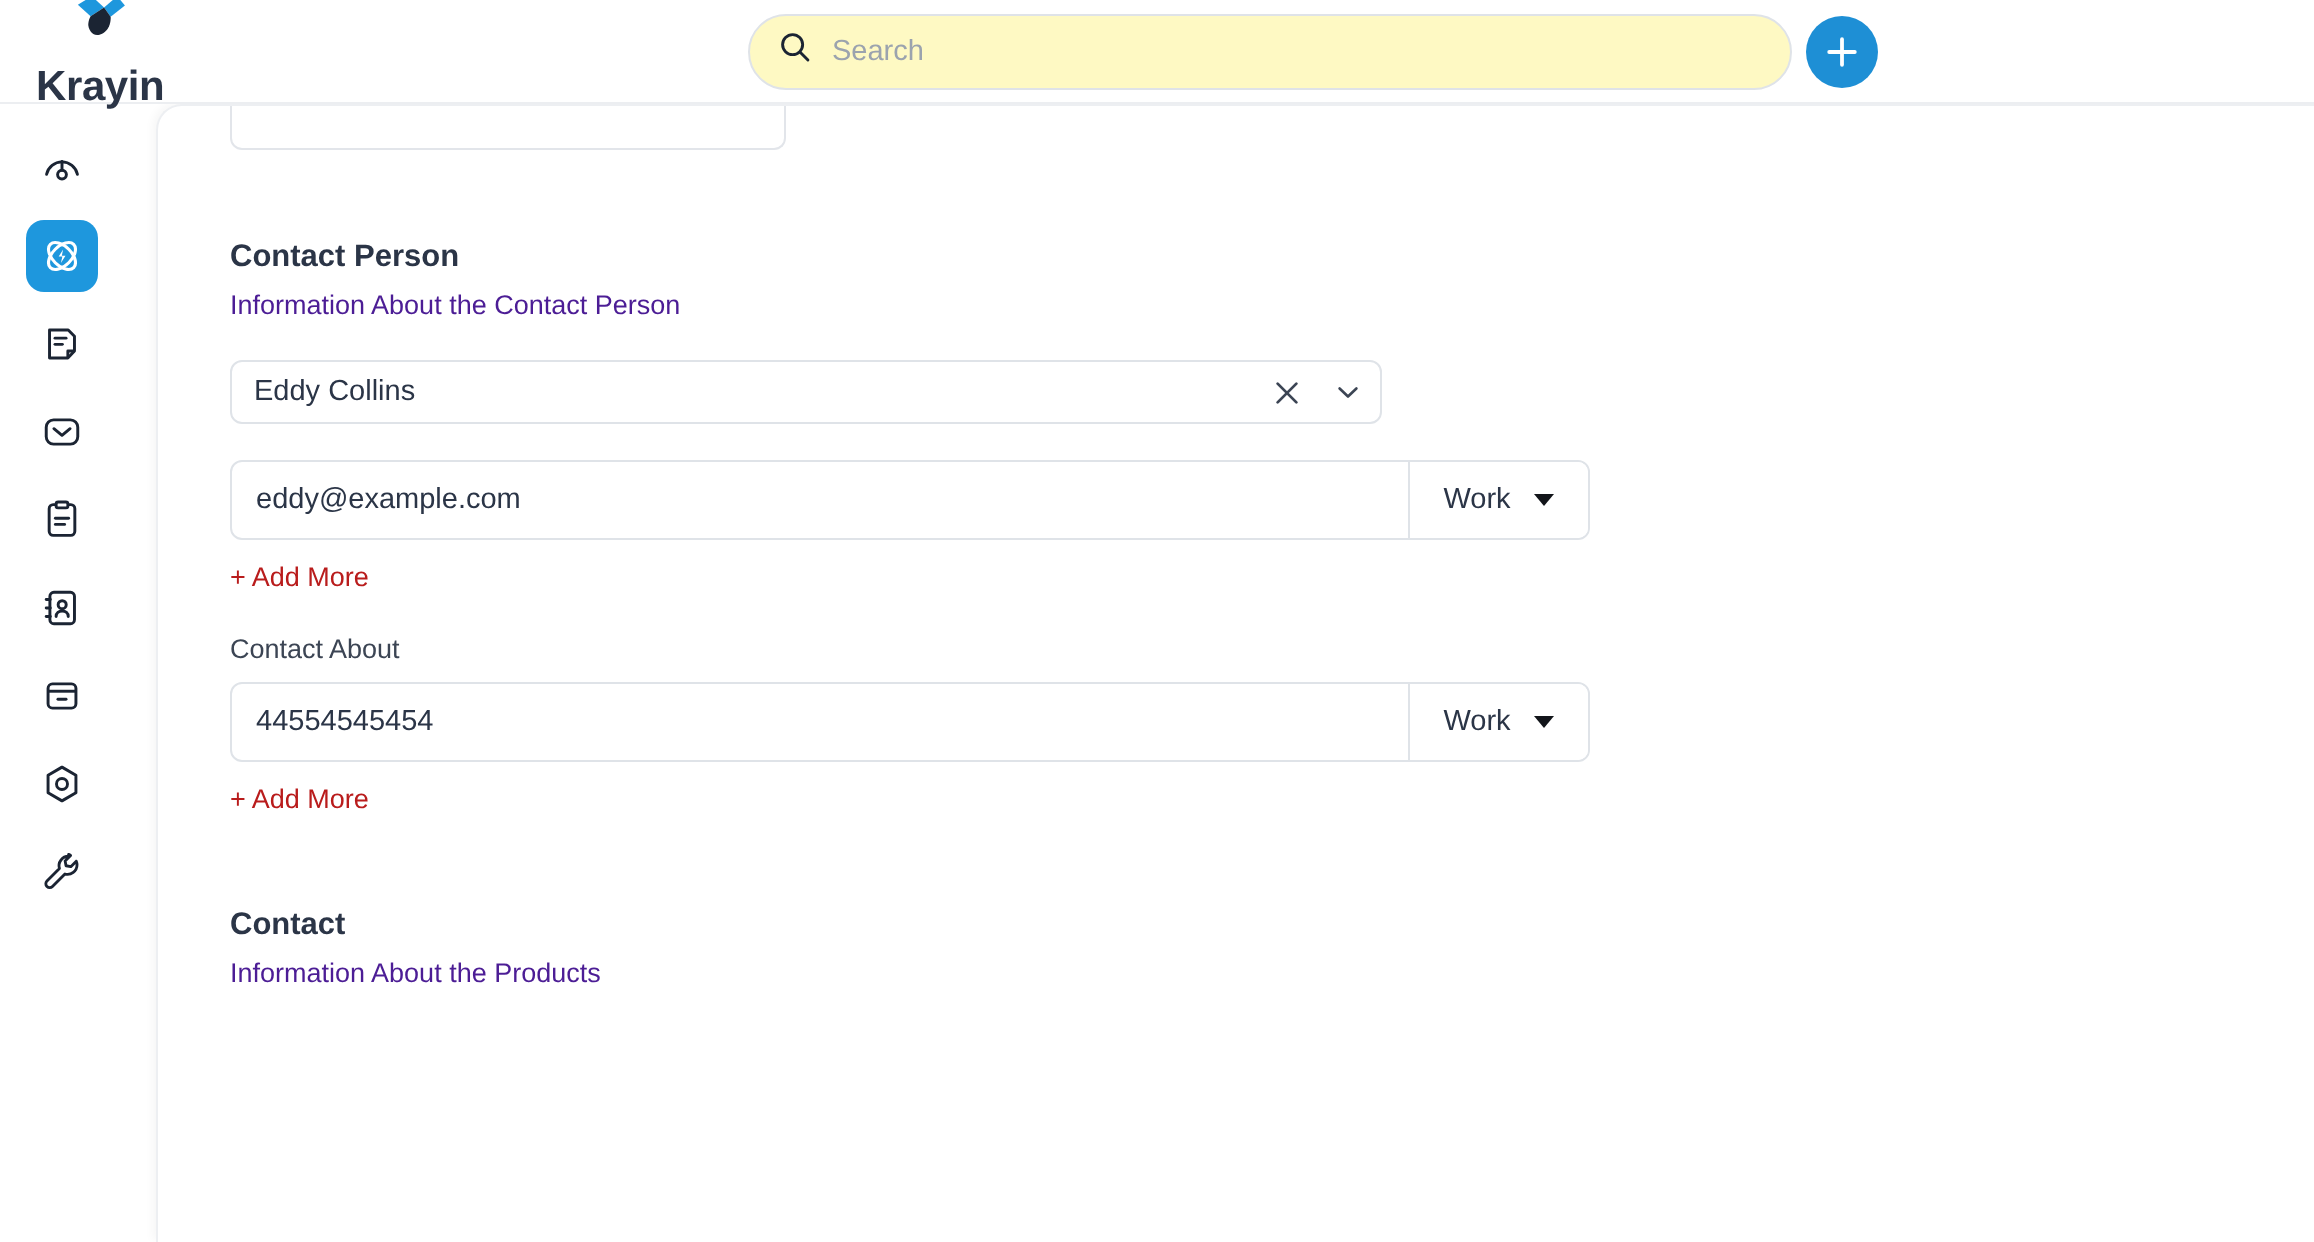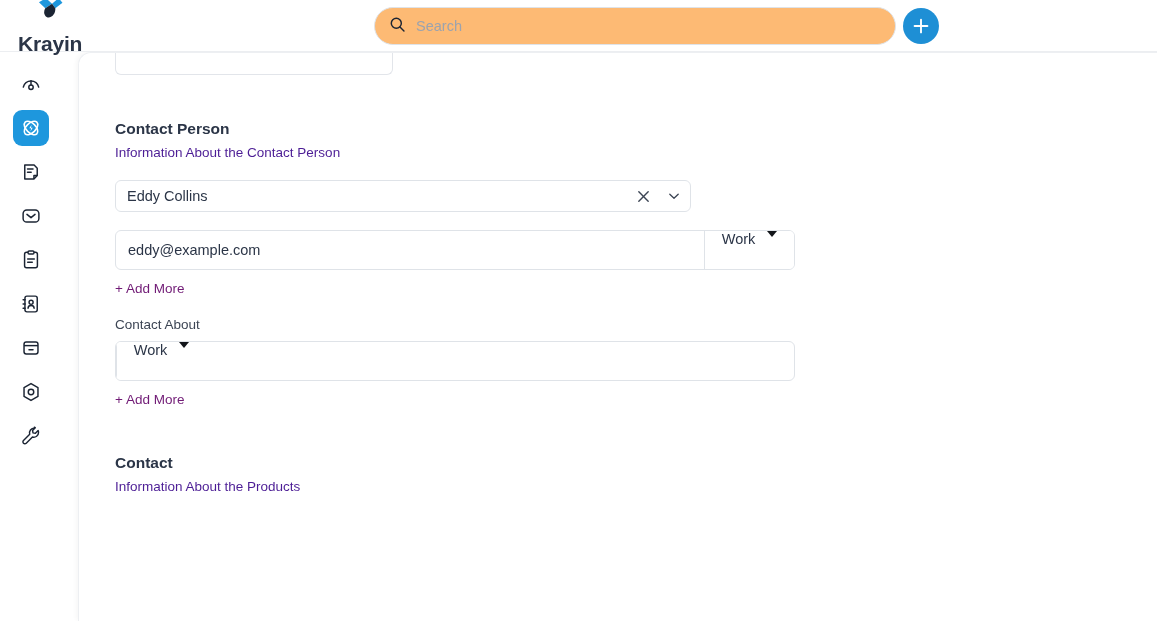--- a/index.html
+++ b/index.html
@@ -30,21 +30,21 @@
     font-size: 21px; font-weight: 700; color: #2b3547;
     letter-spacing: -0.2px;
   }
   .search-wrap {
     position: absolute; left: 374px; top: 7px;
     width: 522px; height: 38px;
   }
   .search-box {
     width: 100%; height: 100%;
     border: 1px solid #dfe3e8; border-radius: 19px;
-    background: #fdba74;
+    background: #fef9c3;
     display: flex; align-items: center;
     padding: 0 14px;
   }
   .search-icon { width: 17px; height: 17px; flex: 0 0 auto; margin-right: 10px; }
   .search-input {
     border: none; outline: none; background: transparent;
     font-family: "Liberation Sans", sans-serif;
     font-size: 14.5px; color: #2b3547;
     flex: 1 1 auto; height: 100%;
   }
@@ -156,39 +156,39 @@
   .group-input {
     flex: 1 1 auto; border: none; outline: none;
     background: transparent;
     font-family: "Liberation Sans", sans-serif;
     font-size: 14.5px; color: #2b3547;
     padding: 0 12px;
   }
   .group-select {
     flex: 0 0 90px;
     border-left: 1px solid #dfe3e8;
-    display: flex; align-items: flex-start; justify-content: center;
+    display: flex; align-items: center; justify-content: center;
     gap: 12px;
     cursor: pointer;
     background: #fff;
   }
   .group-select-label {
     font-size: 14.5px; color: #2b3547;
   }
   .tri-down {
     width: 0; height: 0;
     border-left: 5px solid transparent;
     border-right: 5px solid transparent;
     border-top: 6px solid #12151a;
   }
 
   .addmore {
     display: inline-block;
     margin-top: 10px;
-    font-size: 13.5px; color: #701a75;
+    font-size: 13.5px; color: #b91c1c;
     cursor: pointer; text-decoration: none;
     line-height: 18px;
   }
 </style>
 </head>
 <body>
 
 <div class="header">
 
   <div class="brand">
@@ -351,20 +351,21 @@
             <span class="group-select-label">Work</span>
             <span class="tri-down"></span>
           </div>
         </div>
         <a class="addmore">+ Add More</a>
       </div>
 
       <div class="field">
         <span class="field-label">Contact About</span>
         <div class="group">
+          <input class="group-input" type="text" value="44554545454" style="">
           <div class="group-select">
             <span class="group-select-label">Work</span>
             <span class="tri-down"></span>
           </div>
         </div>
         <a class="addmore">+ Add More</a>
       </div>
 
     </div>
 

